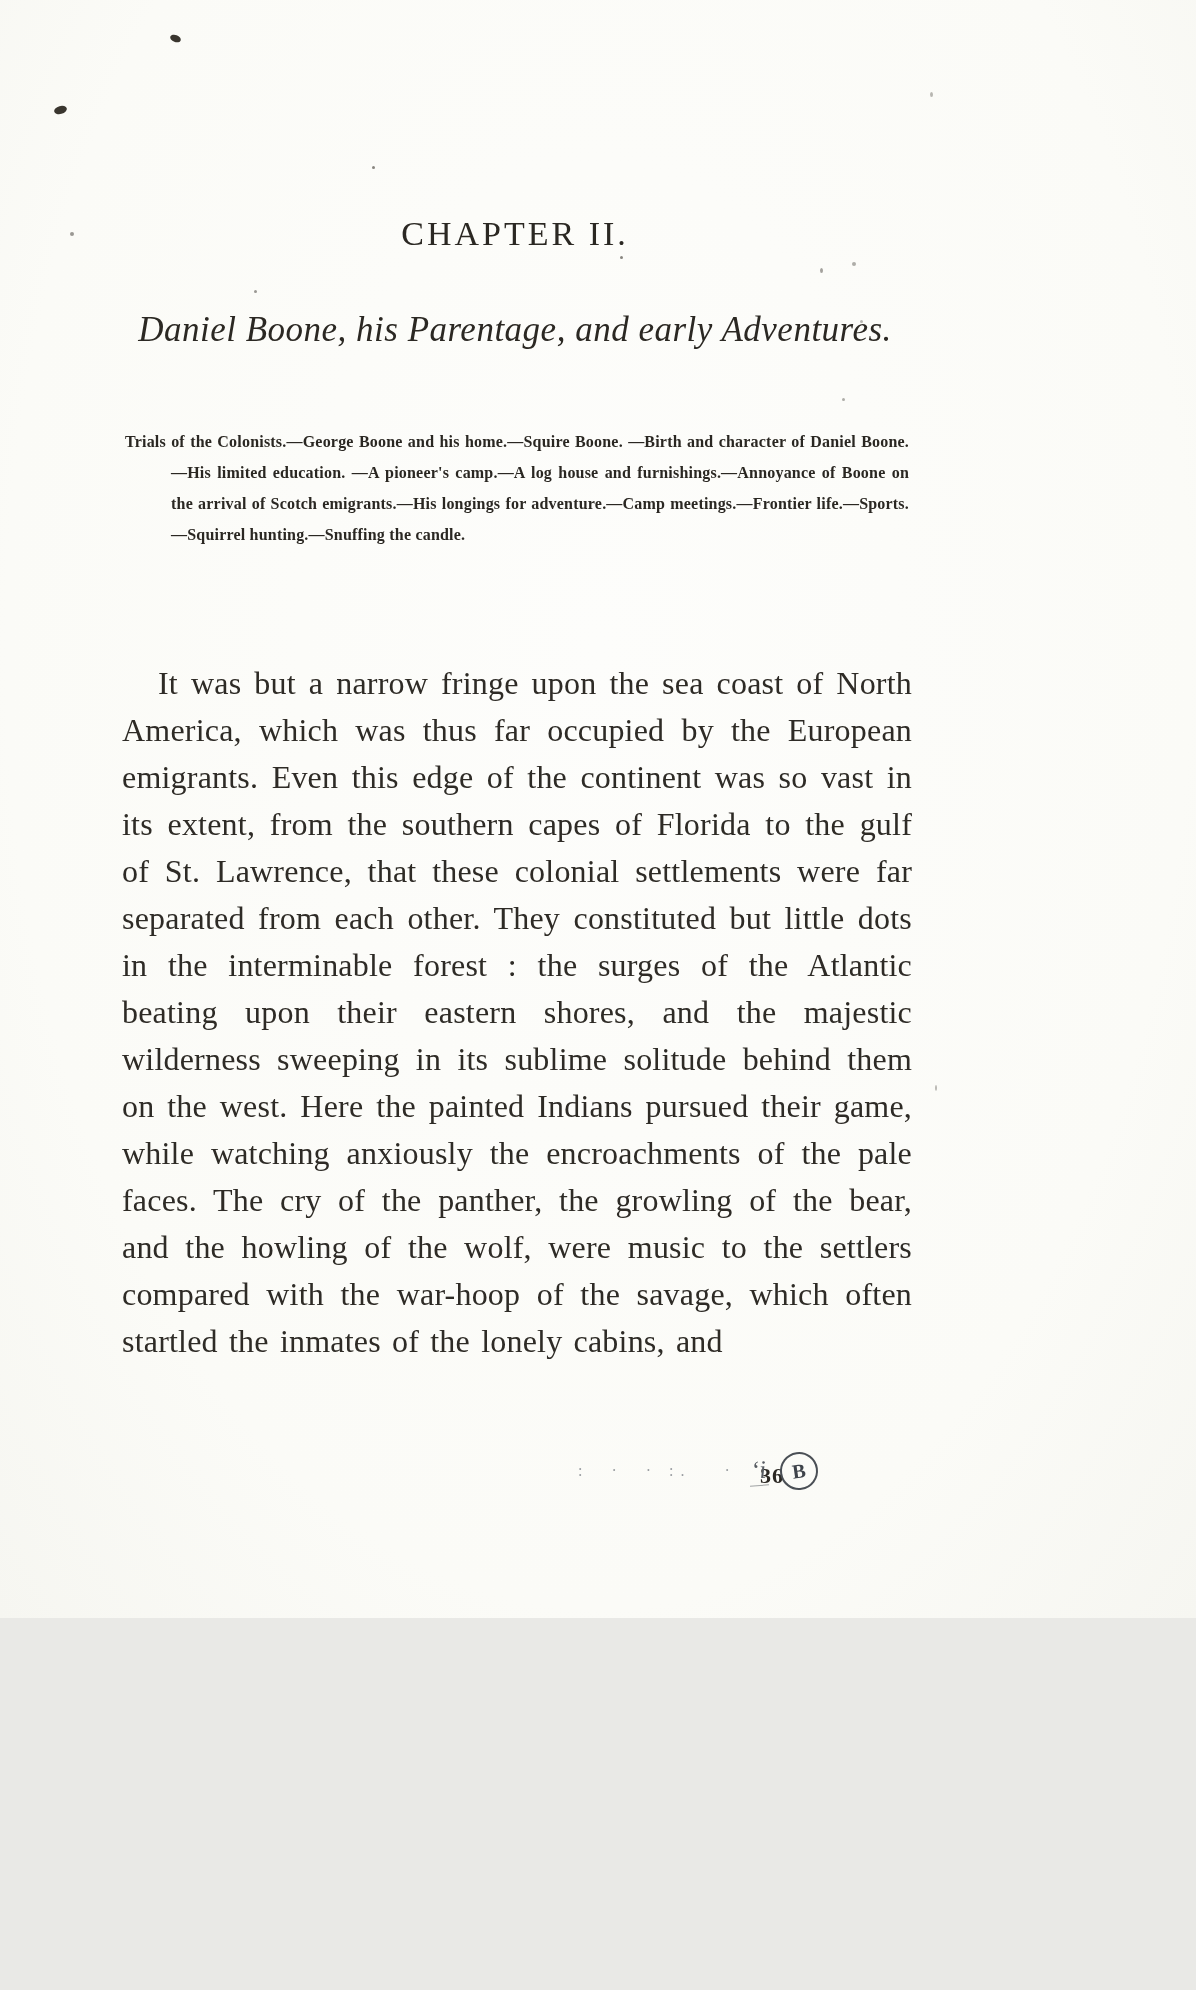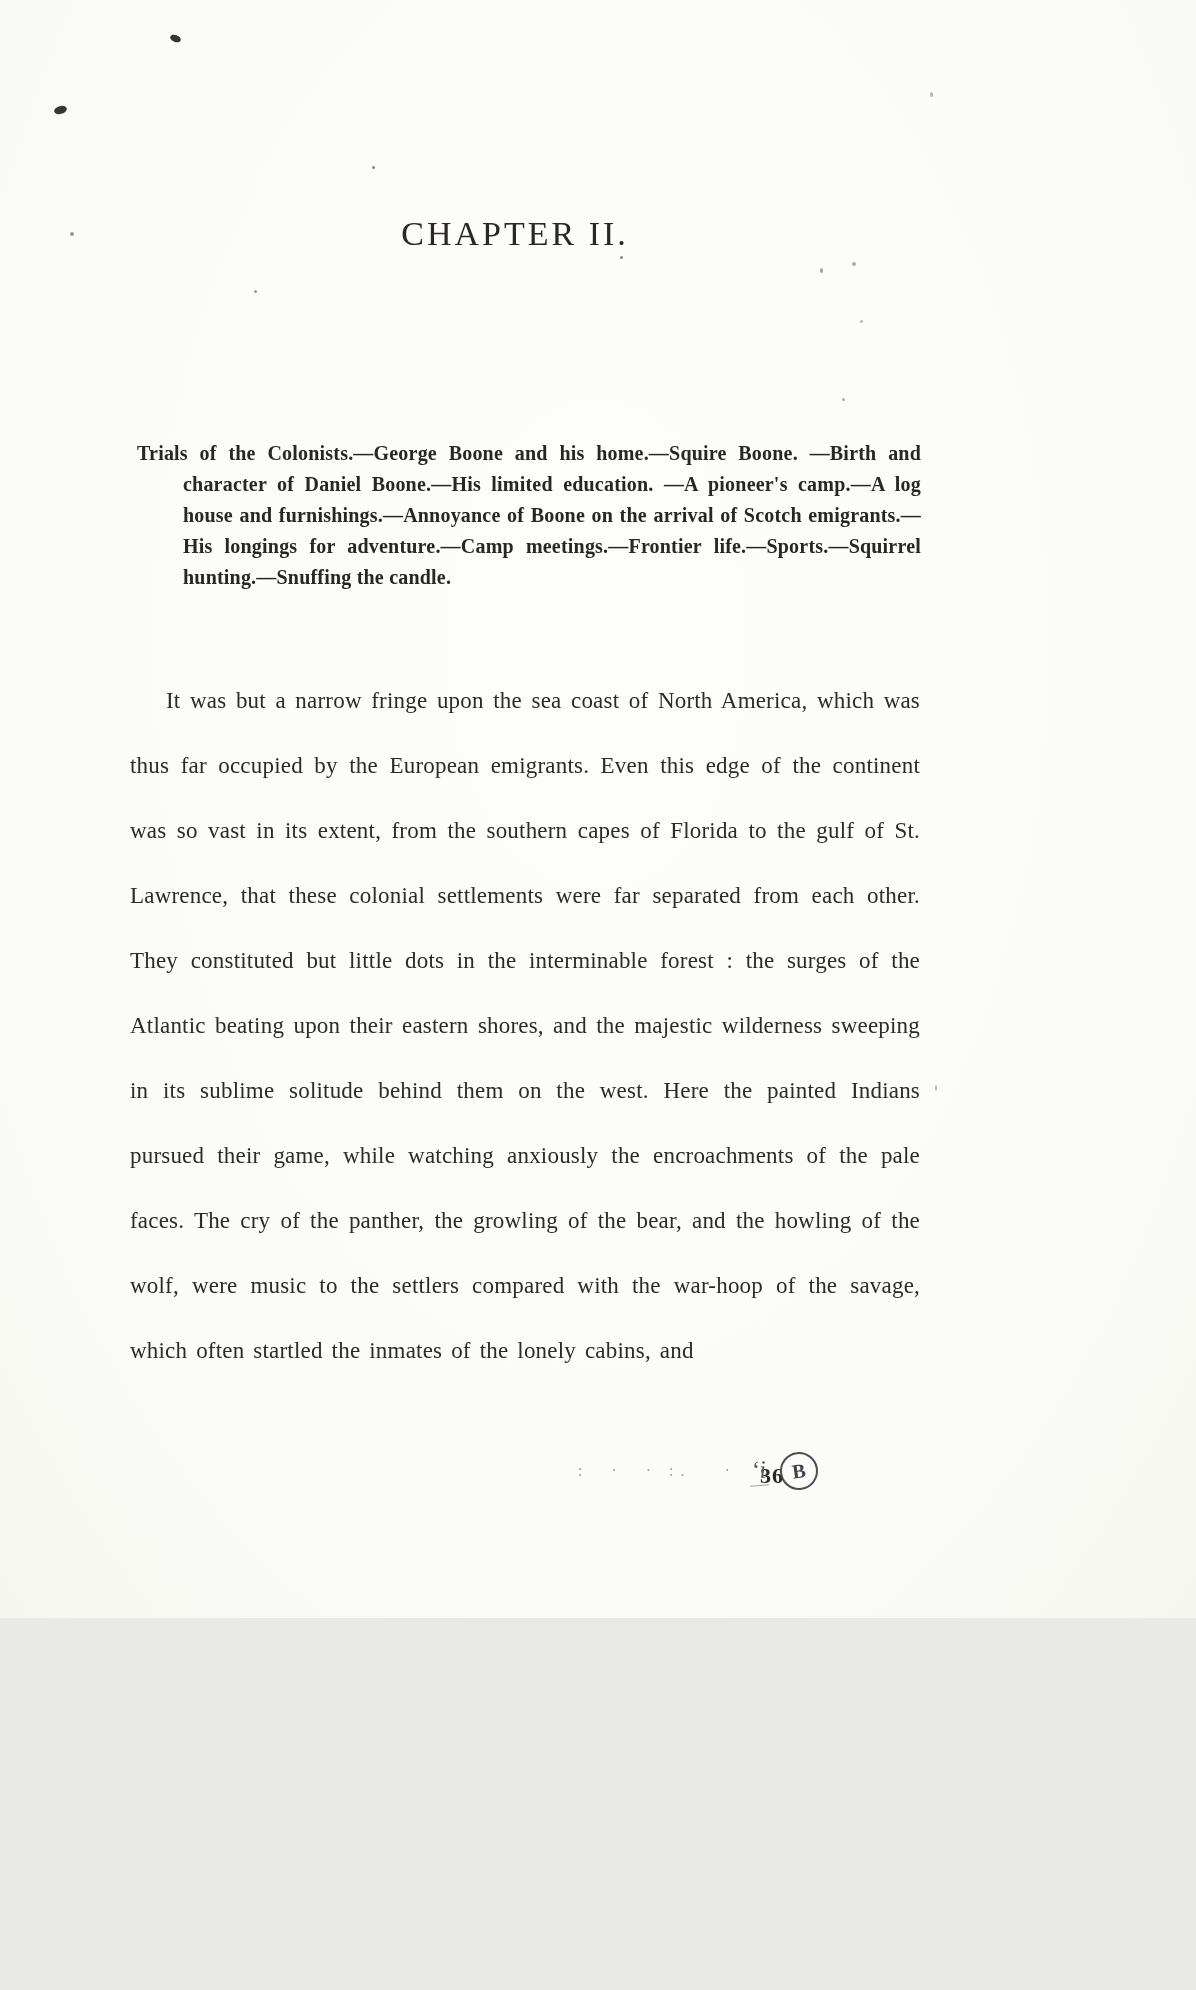--- a/index.html
+++ b/index.html
@@ -45,39 +45,39 @@
     letter-spacing: 0.5px;
     color: #2b2823;
   }
 
   .synopsis {
     position: absolute;
     top: 426px;
     left: 125px;
     width: 784px;
     box-sizing: border-box;
-    margin: 12px;
+    margin: 0;
     padding-left: 46px;
     text-indent: -46px;
-    font-size: 20px;
+    font-size: 16px;
     line-height: 31px;
     font-weight: 700;
     letter-spacing: 0.2px;
     text-align: justify;
     color: #2a2722;
   }
 
   .body-text {
     position: absolute;
     top: 660px;
     left: 122px;
     width: 790px;
-    margin: 8px;
-    font-size: 23px;
-    line-height: 65px;
+    margin: 0;
+    font-size: 32px;
+    line-height: 47px;
     text-align: justify;
     text-indent: 36px;
     word-spacing: 3px;
     letter-spacing: 0.2px;
     color: #2e2b26;
   }
 
   .page-number {
     position: absolute;
     top: 1463px;
@@ -157,20 +157,21 @@
   <div class="speck s6"></div>
   <div class="speck s7"></div>
   <div class="speck s8"></div>
   <div class="speck s9"></div>
   <div class="speck s10"></div>
   <div class="speck s11"></div>
   <div class="speck s12"></div>
 
   <h1 class="chapter-heading">CHAPTER II.</h1>
 
+  <h2 class="chapter-title">Daniel Boone, his Parentage, and early Adventures.</h2>
 
   <p class="synopsis">Trials of the Colonists.—George Boone and his home.—Squire Boone. —Birth and character of Daniel Boone.—His limited education. —A pioneer's camp.—A log house and furnishings.—Annoyance of Boone on the arrival of Scotch emigrants.—His longings for adventure.—Camp meetings.—Frontier life.—Sports.—Squirrel hunting.—Snuffing the candle.</p>
 
   <p class="body-text">It was but a narrow fringe upon the sea coast of North America, which was thus far occupied by the European emigrants.  Even this edge of the continent was so vast in its extent, from the southern capes of Florida to the gulf of St. Lawrence, that these colonial settlements were far separated from each other.  They constituted but little dots in the interminable forest&nbsp;: the surges of the Atlantic beating upon their eastern shores, and the majestic wilderness sweeping in its sublime solitude behind them on the west.  Here the painted Indians pursued their game, while watching anxiously the encroachments of the pale faces.  The cry of the panther, the growling of the bear, and the howling of the wolf, were music to the settlers compared with the war-hoop of the savage, which often startled the inmates of the lonely cabins, and</p>
 
   <div class="page-number">36</div>
 
   <div class="margin-marks">
     <span class="pencil-dots">:  ·  · :.   ·</span>
     <span class="pencil-scribble">ʻi</span>

